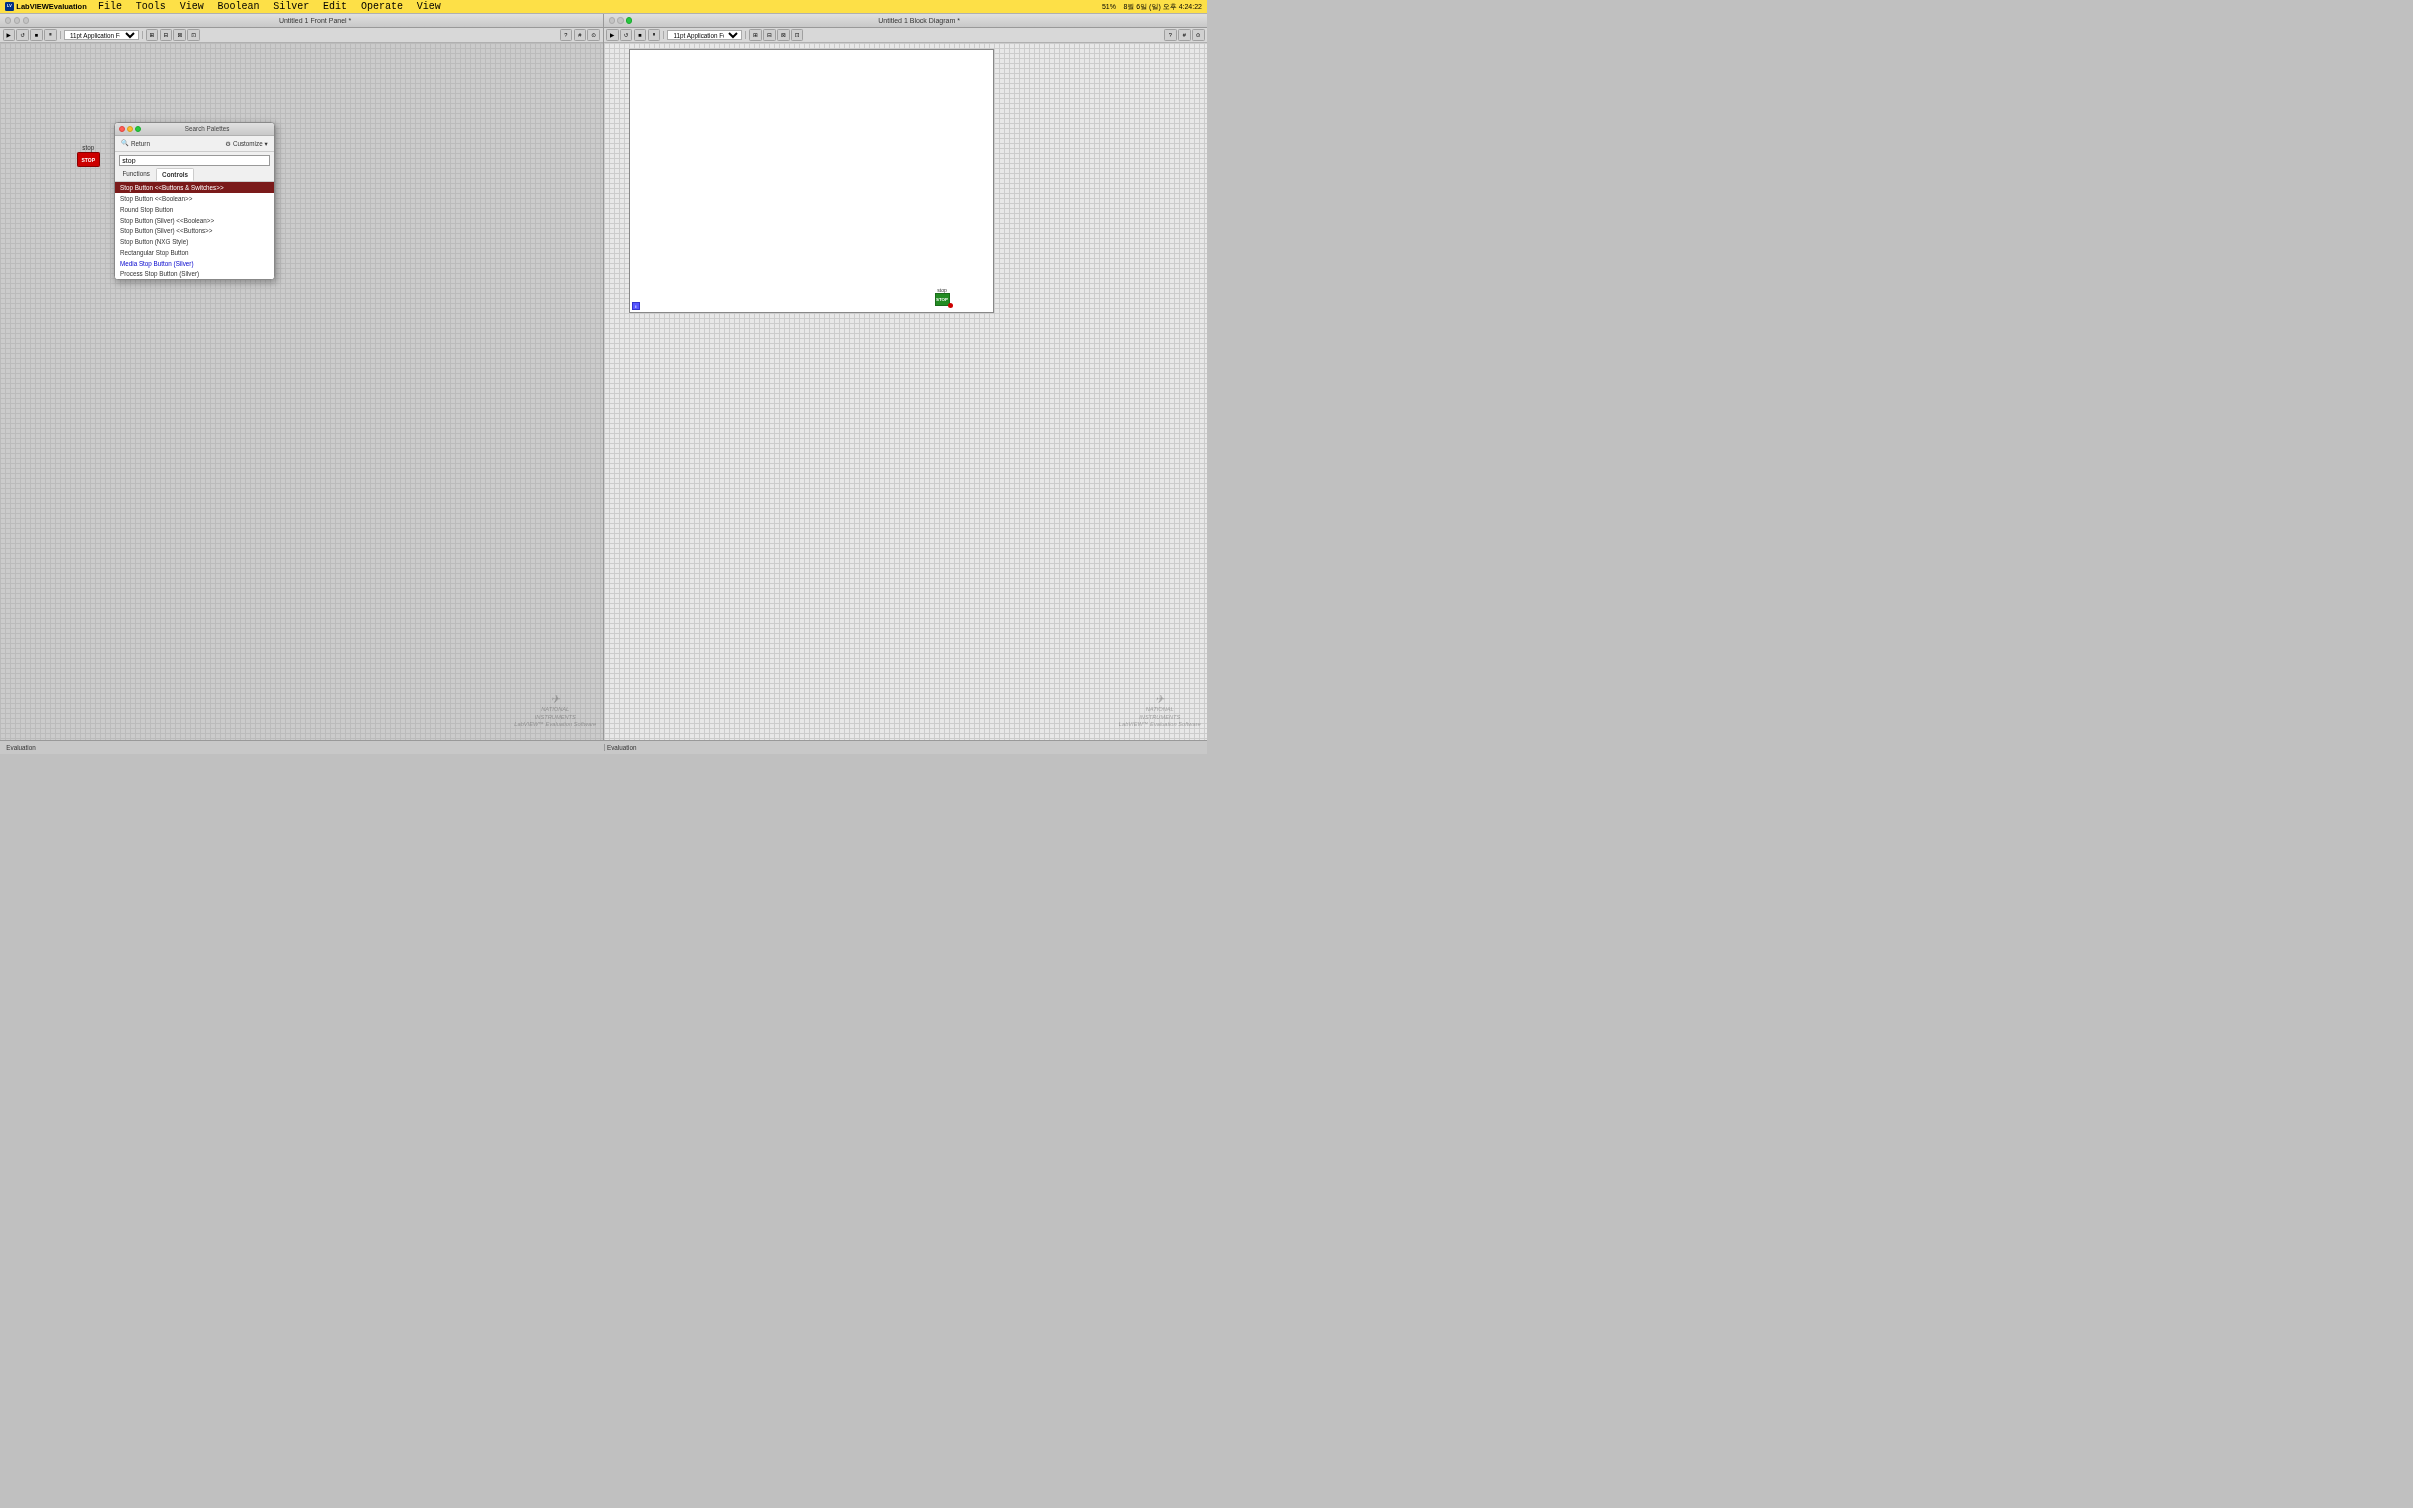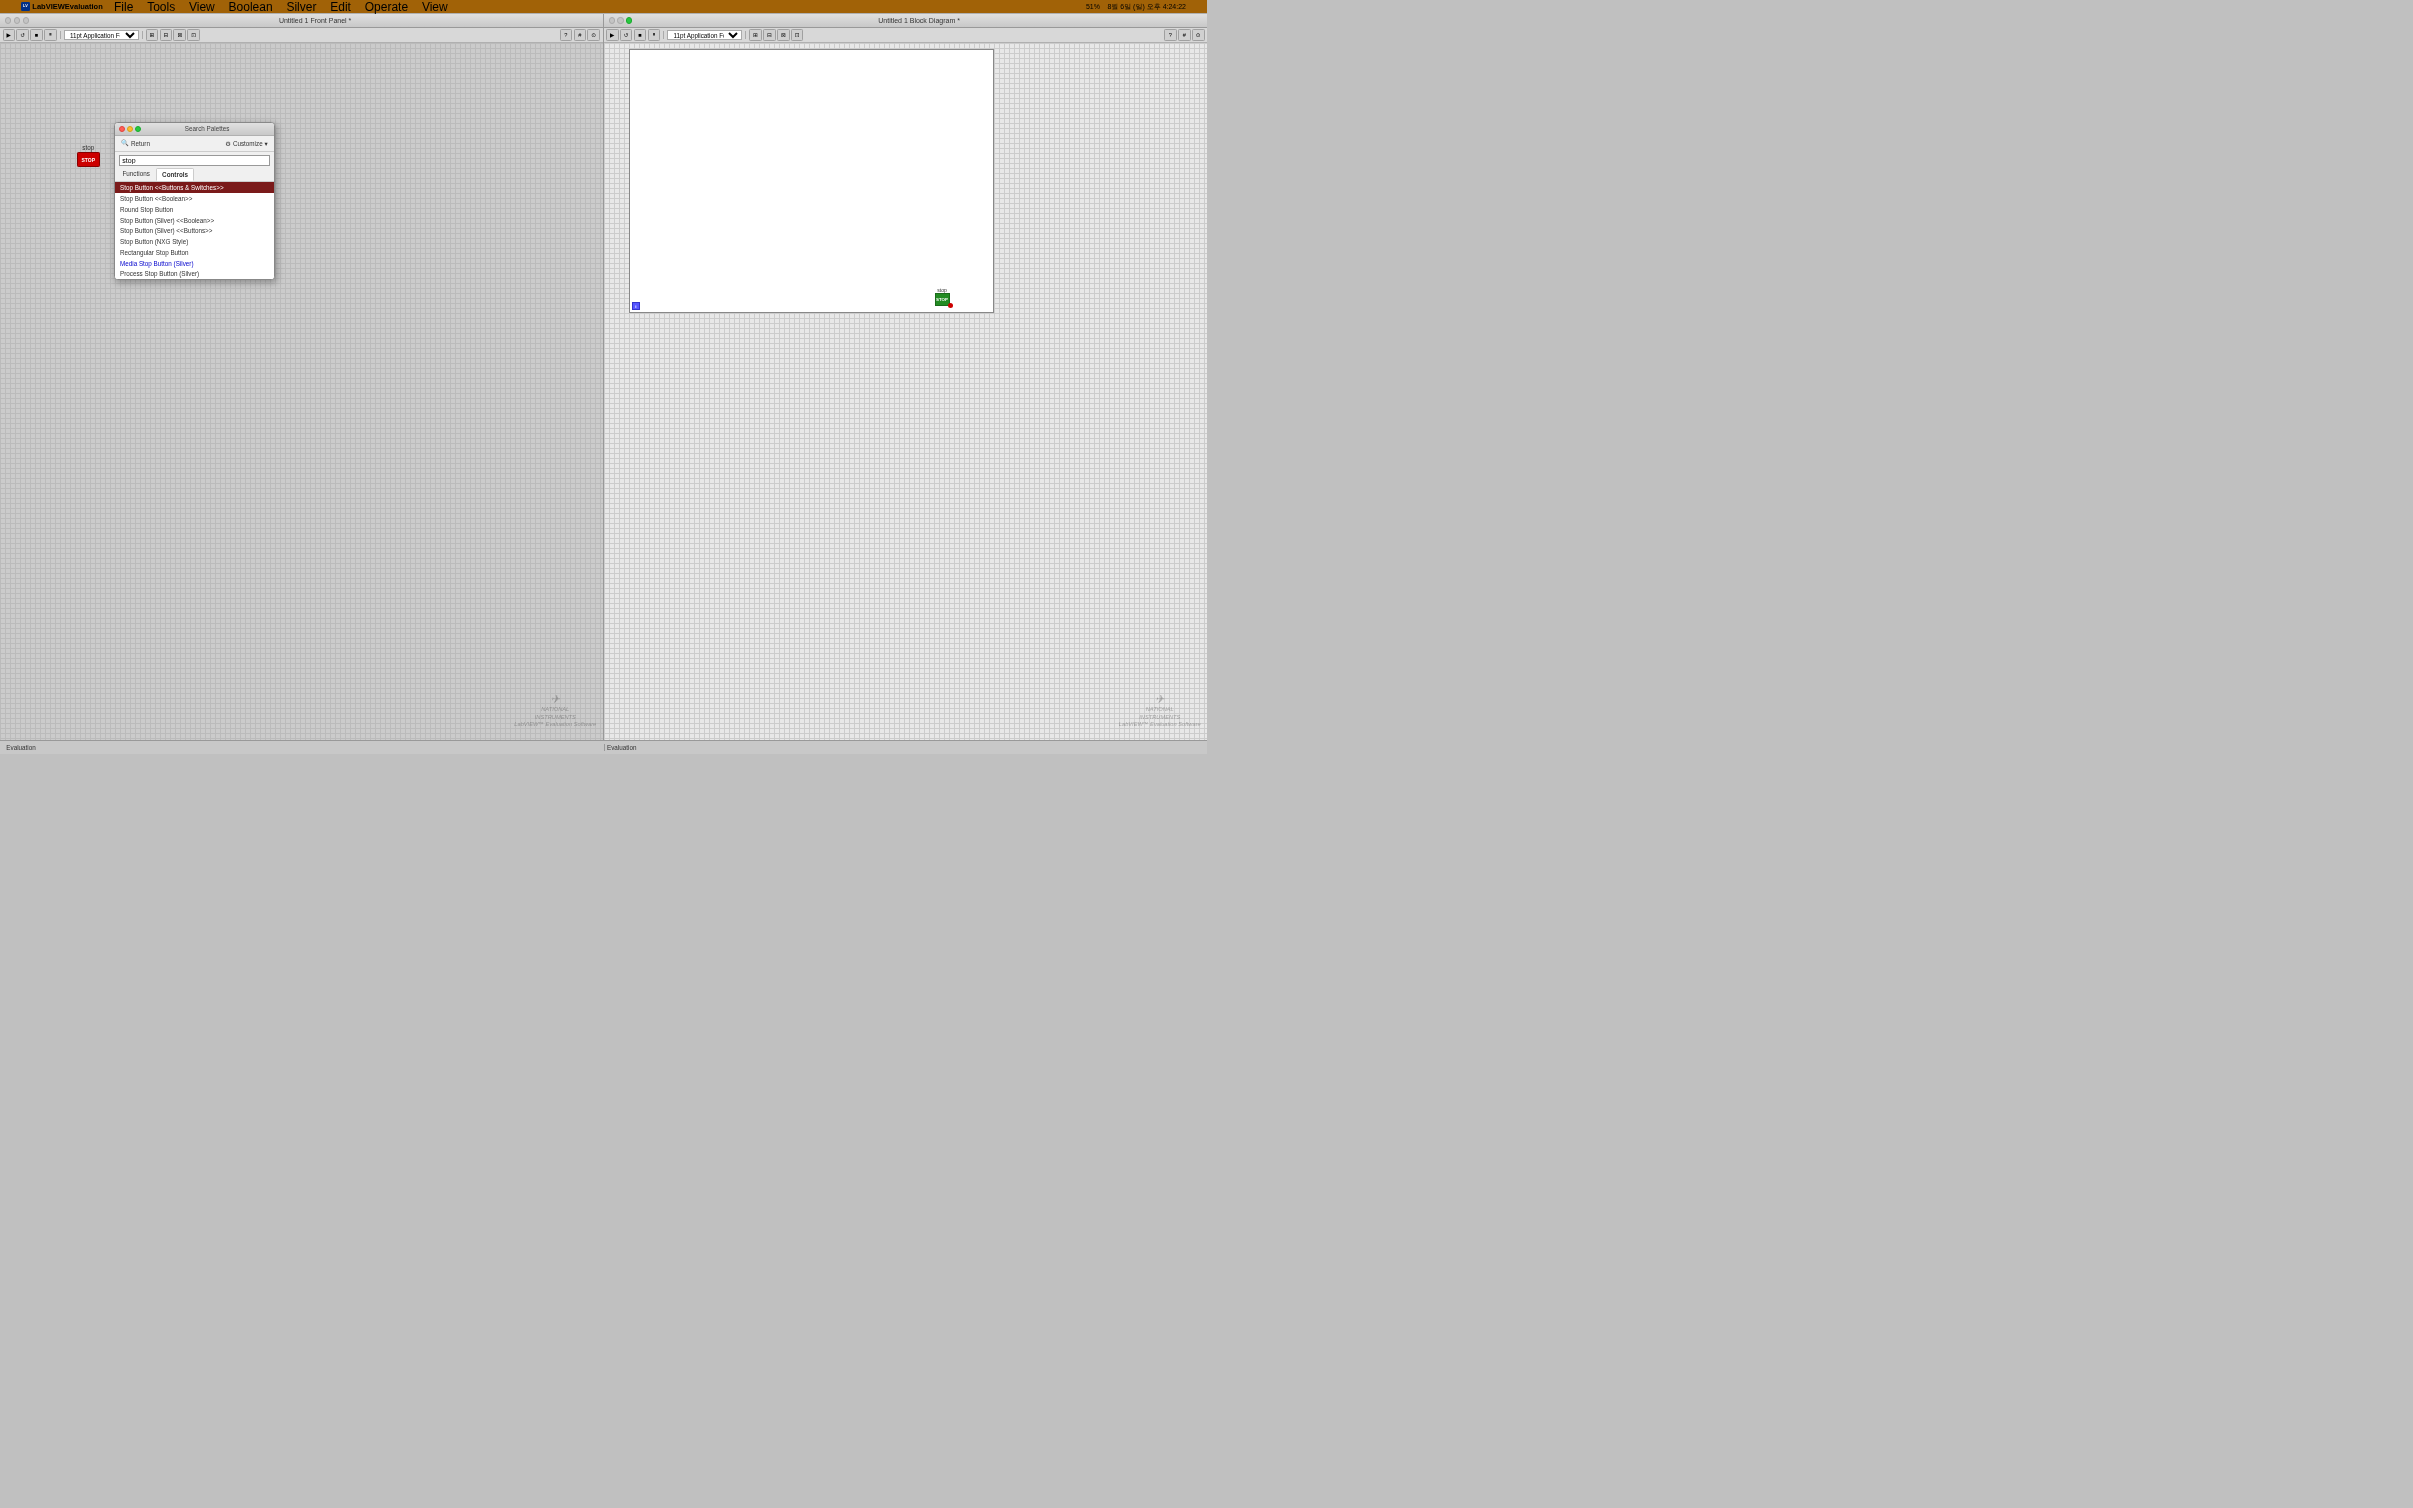--- a/index.html
+++ b/index.html
@@ -9,25 +9,25 @@
       background: #c0c0c0;
       width: 1207px;
       height: 754px;
       overflow: hidden;
       position: relative;
     }
 
     
     .menubar {
       height: 14px;
-      background: #a16207;
+      background: #fde047;
       border-bottom: 0.6px solid #b0b0b0;
       display: flex;
       align-items: center;
-      padding: 0 21px;
+      padding: 0 5px;
       gap: 8.8px;
       position: relative;
       z-index: 100;
     }
     .menubar-logo {
       display: flex;
       align-items: center;
       gap: 2.5px;
       font-weight: bold;
       font-size: 7.5px;
@@ -41,24 +41,25 @@
       align-items: center;
       justify-content: center;
     }
     .menubar-logo .app-icon::after {
       content: 'LV';
       color: white;
       font-size: 3.8px;
       font-weight: bold;
     }
     .menu-item {
-      font-size: 12px;
+      font-size: 10px;
       color: #000;
       cursor: pointer;
       padding: 0 2.5px;
+      font-family: Liberation Mono, monospace;
     }
     .menubar-right {
       margin-left: auto;
       display: flex;
       align-items: center;
       gap: 7.5px;
       font-size: 7px;
     }
 
     

